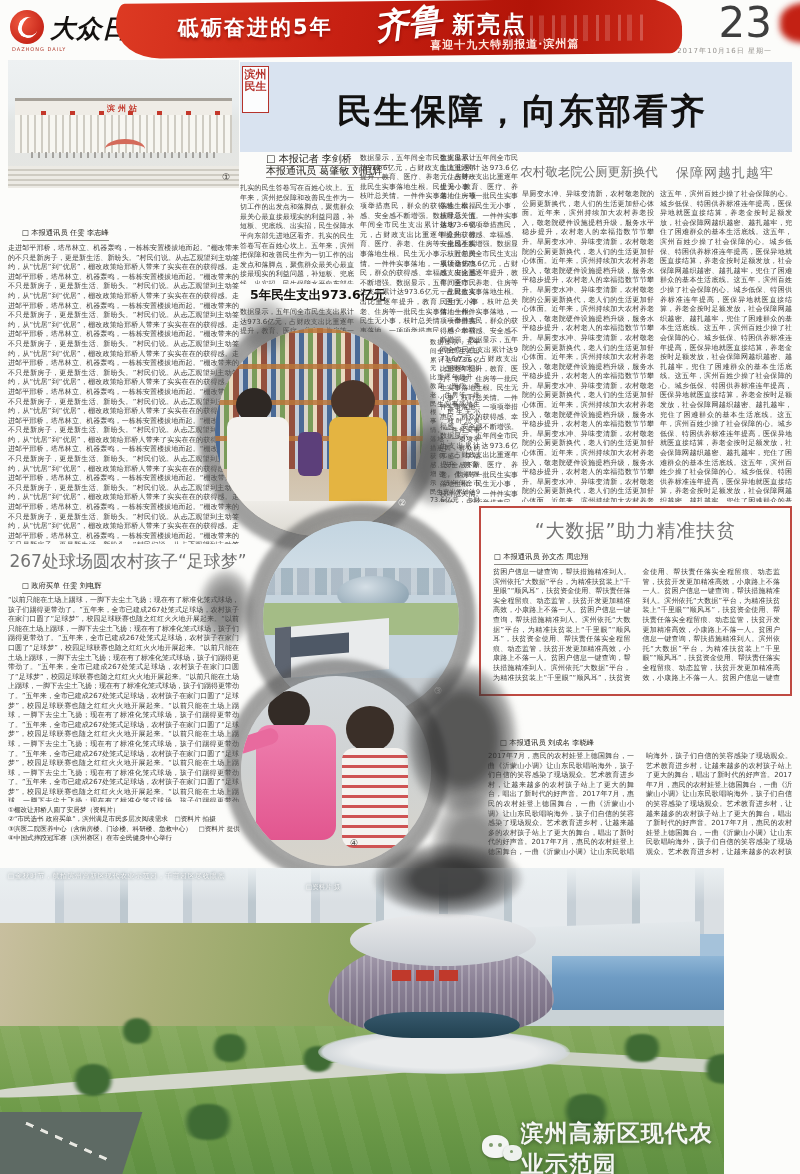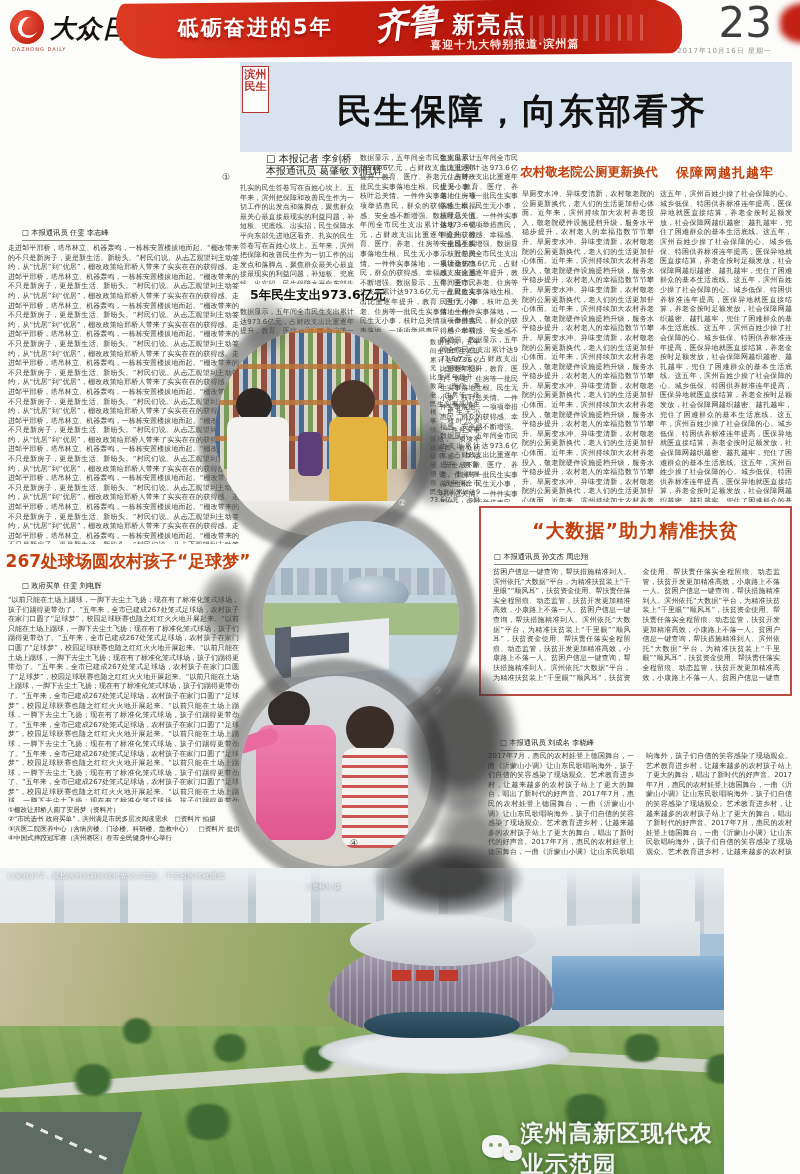--- a/index.html
+++ b/index.html
@@ -43,21 +43,21 @@
 
   .page-num { left:696px; top:-2px; width:76px; text-align:right; font-size:42px; color:#3e3e3e; }
   .page-date { left:620px; top:46px; width:152px; text-align:right; font-size:7px; color:#979490; letter-spacing:1px; }
 
   
   .body-text { font-size:7px; line-height:9.6px; color:#3d3c3a; text-align:justify;
     overflow:hidden; word-break:break-all; }
   .body-text.tiny { font-size:6.4px; line-height:8.8px; }
   .byline { font-size:7.3px; color:#26241f; border-bottom:1px solid #8d8a84; padding-bottom:2px;
     display:inline-block; }
-  .hl { font-weight:bold; color:#c2410c; text-align:center; letter-spacing:1px; }
+  .hl { font-weight:normal; color:#737373; text-align:center; letter-spacing:1px; }
 
   
   .photo-station { left:8px; top:60px; width:231px; height:128px; overflow:hidden;
     background:linear-gradient(180deg,#eef1f2 0%,#e9edee 34%,#e2e5e4 48%,#e6e6e2 100%); }
   .st-facade { position:absolute; left:3%; right:3%; top:30%; height:13%; background:#efece6;
     border-top:3px solid #a7a29a; text-align:center; }
   .st-sign { font-size:8px; color:#c2372a; font-weight:bold; letter-spacing:3px; line-height:15px; }
   .st-colonnade { position:absolute; left:3%; right:3%; top:43%; height:30%;
     background:repeating-linear-gradient(90deg,#f7f6f1 0 5px,#cfccc3 5px 7px); }
   .st-flags { position:absolute; left:4%; right:4%; top:40%; height:5px;
@@ -263,20 +263,30 @@
     <div class="abs banner-blob2"></div>
     <div class="banner-city"></div>
     <div class="banner-slogan">砥砺奋进的5年</div>
     <div class="banner-script">齐鲁</div>
     <div class="banner-highlight">新亮点</div>
     <div class="banner-subtitle">喜迎十九大特别报道·滨州篇</div>
   </div>
   <div class="abs page-num">23</div>
   <div class="abs page-date">2017年10月16日 星期一</div>
 
+  <div class="abs photo-station">
+    <div class="st-facade">
+      <div class="st-sign">滨州站</div>
+    </div>
+    <div class="st-flags"></div>
+    <div class="st-colonnade"></div>
+    <div class="st-arch"></div>
+    <div class="st-crowd"></div>
+    <div class="st-steps"></div>
+  </div>
   <div class="abs marker m1">①</div>
 
   <div class="abs byline by-left1">□ 本报通讯员 任雯 李志峰</div>
   <div class="abs body-text body-left1">走进邹平邢桥，塔吊林立、机器轰鸣，一栋栋安置楼拔地而起。“棚改带来的不只是新房子，更是新生活、新盼头。”村民们说。从忐忑观望到主动签约，从“忧居”到“优居”，棚改政策给邢桥人带来了实实在在的获得感。走进邹平邢桥，塔吊林立、机器轰鸣，一栋栋安置楼拔地而起。“棚改带来的不只是新房子，更是新生活、新盼头。”村民们说。从忐忑观望到主动签约，从“忧居”到“优居”，棚改政策给邢桥人带来了实实在在的获得感。走进邹平邢桥，塔吊林立、机器轰鸣，一栋栋安置楼拔地而起。“棚改带来的不只是新房子，更是新生活、新盼头。”村民们说。从忐忑观望到主动签约，从“忧居”到“优居”，棚改政策给邢桥人带来了实实在在的获得感。走进邹平邢桥，塔吊林立、机器轰鸣，一栋栋安置楼拔地而起。“棚改带来的不只是新房子，更是新生活、新盼头。”村民们说。从忐忑观望到主动签约，从“忧居”到“优居”，棚改政策给邢桥人带来了实实在在的获得感。走进邹平邢桥，塔吊林立、机器轰鸣，一栋栋安置楼拔地而起。“棚改带来的不只是新房子，更是新生活、新盼头。”村民们说。从忐忑观望到主动签约，从“忧居”到“优居”，棚改政策给邢桥人带来了实实在在的获得感。走进邹平邢桥，塔吊林立、机器轰鸣，一栋栋安置楼拔地而起。“棚改带来的不只是新房子，更是新生活、新盼头。”村民们说。从忐忑观望到主动签约，从“忧居”到“优居”，棚改政策给邢桥人带来了实实在在的获得感。走进邹平邢桥，塔吊林立、机器轰鸣，一栋栋安置楼拔地而起。“棚改带来的不只是新房子，更是新生活、新盼头。”村民们说。从忐忑观望到主动签约，从“忧居”到“优居”，棚改政策给邢桥人带来了实实在在的获得感。走进邹平邢桥，塔吊林立、机器轰鸣，一栋栋安置楼拔地而起。“棚改带来的不只是新房子，更是新生活、新盼头。”村民们说。从忐忑观望到主动签约，从“忧居”到“优居”，棚改政策给邢桥人带来了实实在在的获得感。走进邹平邢桥，塔吊林立、机器轰鸣，一栋栋安置楼拔地而起。“棚改带来的不只是新房子，更是新生活、新盼头。”村民们说。从忐忑观望到主动签约，从“忧居”到“优居”，棚改政策给邢桥人带来了实实在在的获得感。走进邹平邢桥，塔吊林立、机器轰鸣，一栋栋安置楼拔地而起。“棚改带来的不只是新房子，更是新生活、新盼头。”村民们说。从忐忑观望到主动签约，从“忧居”到“优居”，棚改政策给邢桥人带来了实实在在的获得感。走进邹平邢桥，塔吊林立、机器轰鸣，一栋栋安置楼拔地而起。“棚改带来的不只是新房子，更是新生活、新盼头。”村民们说。从忐忑观望到主动签约，从“忧居”到“优居”，棚改政策给邢桥人带来了实实在在的获得感。</div>
 
   <div class="abs hl h-left2">267处球场圆农村孩子“足球梦”</div>
   <div class="abs byline by-left2">□ 政府买单 任雯 刘电辉</div>
   <div class="abs body-text body-left2">“以前只能在土场上踢球，一脚下去尘土飞扬；现在有了标准化笼式球场，孩子们踢得更带劲了。”五年来，全市已建成267处笼式足球场，农村孩子在家门口圆了“足球梦”，校园足球联赛也随之红红火火地开展起来。“以前只能在土场上踢球，一脚下去尘土飞扬；现在有了标准化笼式球场，孩子们踢得更带劲了。”五年来，全市已建成267处笼式足球场，农村孩子在家门口圆了“足球梦”，校园足球联赛也随之红红火火地开展起来。“以前只能在土场上踢球，一脚下去尘土飞扬；现在有了标准化笼式球场，孩子们踢得更带劲了。”五年来，全市已建成267处笼式足球场，农村孩子在家门口圆了“足球梦”，校园足球联赛也随之红红火火地开展起来。“以前只能在土场上踢球，一脚下去尘土飞扬；现在有了标准化笼式球场，孩子们踢得更带劲了。”五年来，全市已建成267处笼式足球场，农村孩子在家门口圆了“足球梦”，校园足球联赛也随之红红火火地开展起来。“以前只能在土场上踢球，一脚下去尘土飞扬；现在有了标准化笼式球场，孩子们踢得更带劲了。”五年来，全市已建成267处笼式足球场，农村孩子在家门口圆了“足球梦”，校园足球联赛也随之红红火火地开展起来。“以前只能在土场上踢球，一脚下去尘土飞扬；现在有了标准化笼式球场，孩子们踢得更带劲了。”五年来，全市已建成267处笼式足球场，农村孩子在家门口圆了“足球梦”，校园足球联赛也随之红红火火地开展起来。“以前只能在土场上踢球，一脚下去尘土飞扬；现在有了标准化笼式球场，孩子们踢得更带劲了。”五年来，全市已建成267处笼式足球场，农村孩子在家门口圆了“足球梦”，校园足球联赛也随之红红火火地开展起来。“以前只能在土场上踢球，一脚下去尘土飞扬；现在有了标准化笼式球场，孩子们踢得更带劲了。”五年来，全市已建成267处笼式足球场，农村孩子在家门口圆了“足球梦”，校园足球联赛也随之红红火火地开展起来。</div>
 
   <div class="abs captions">①棚改让邢桥人圆了安居梦（资料片）

